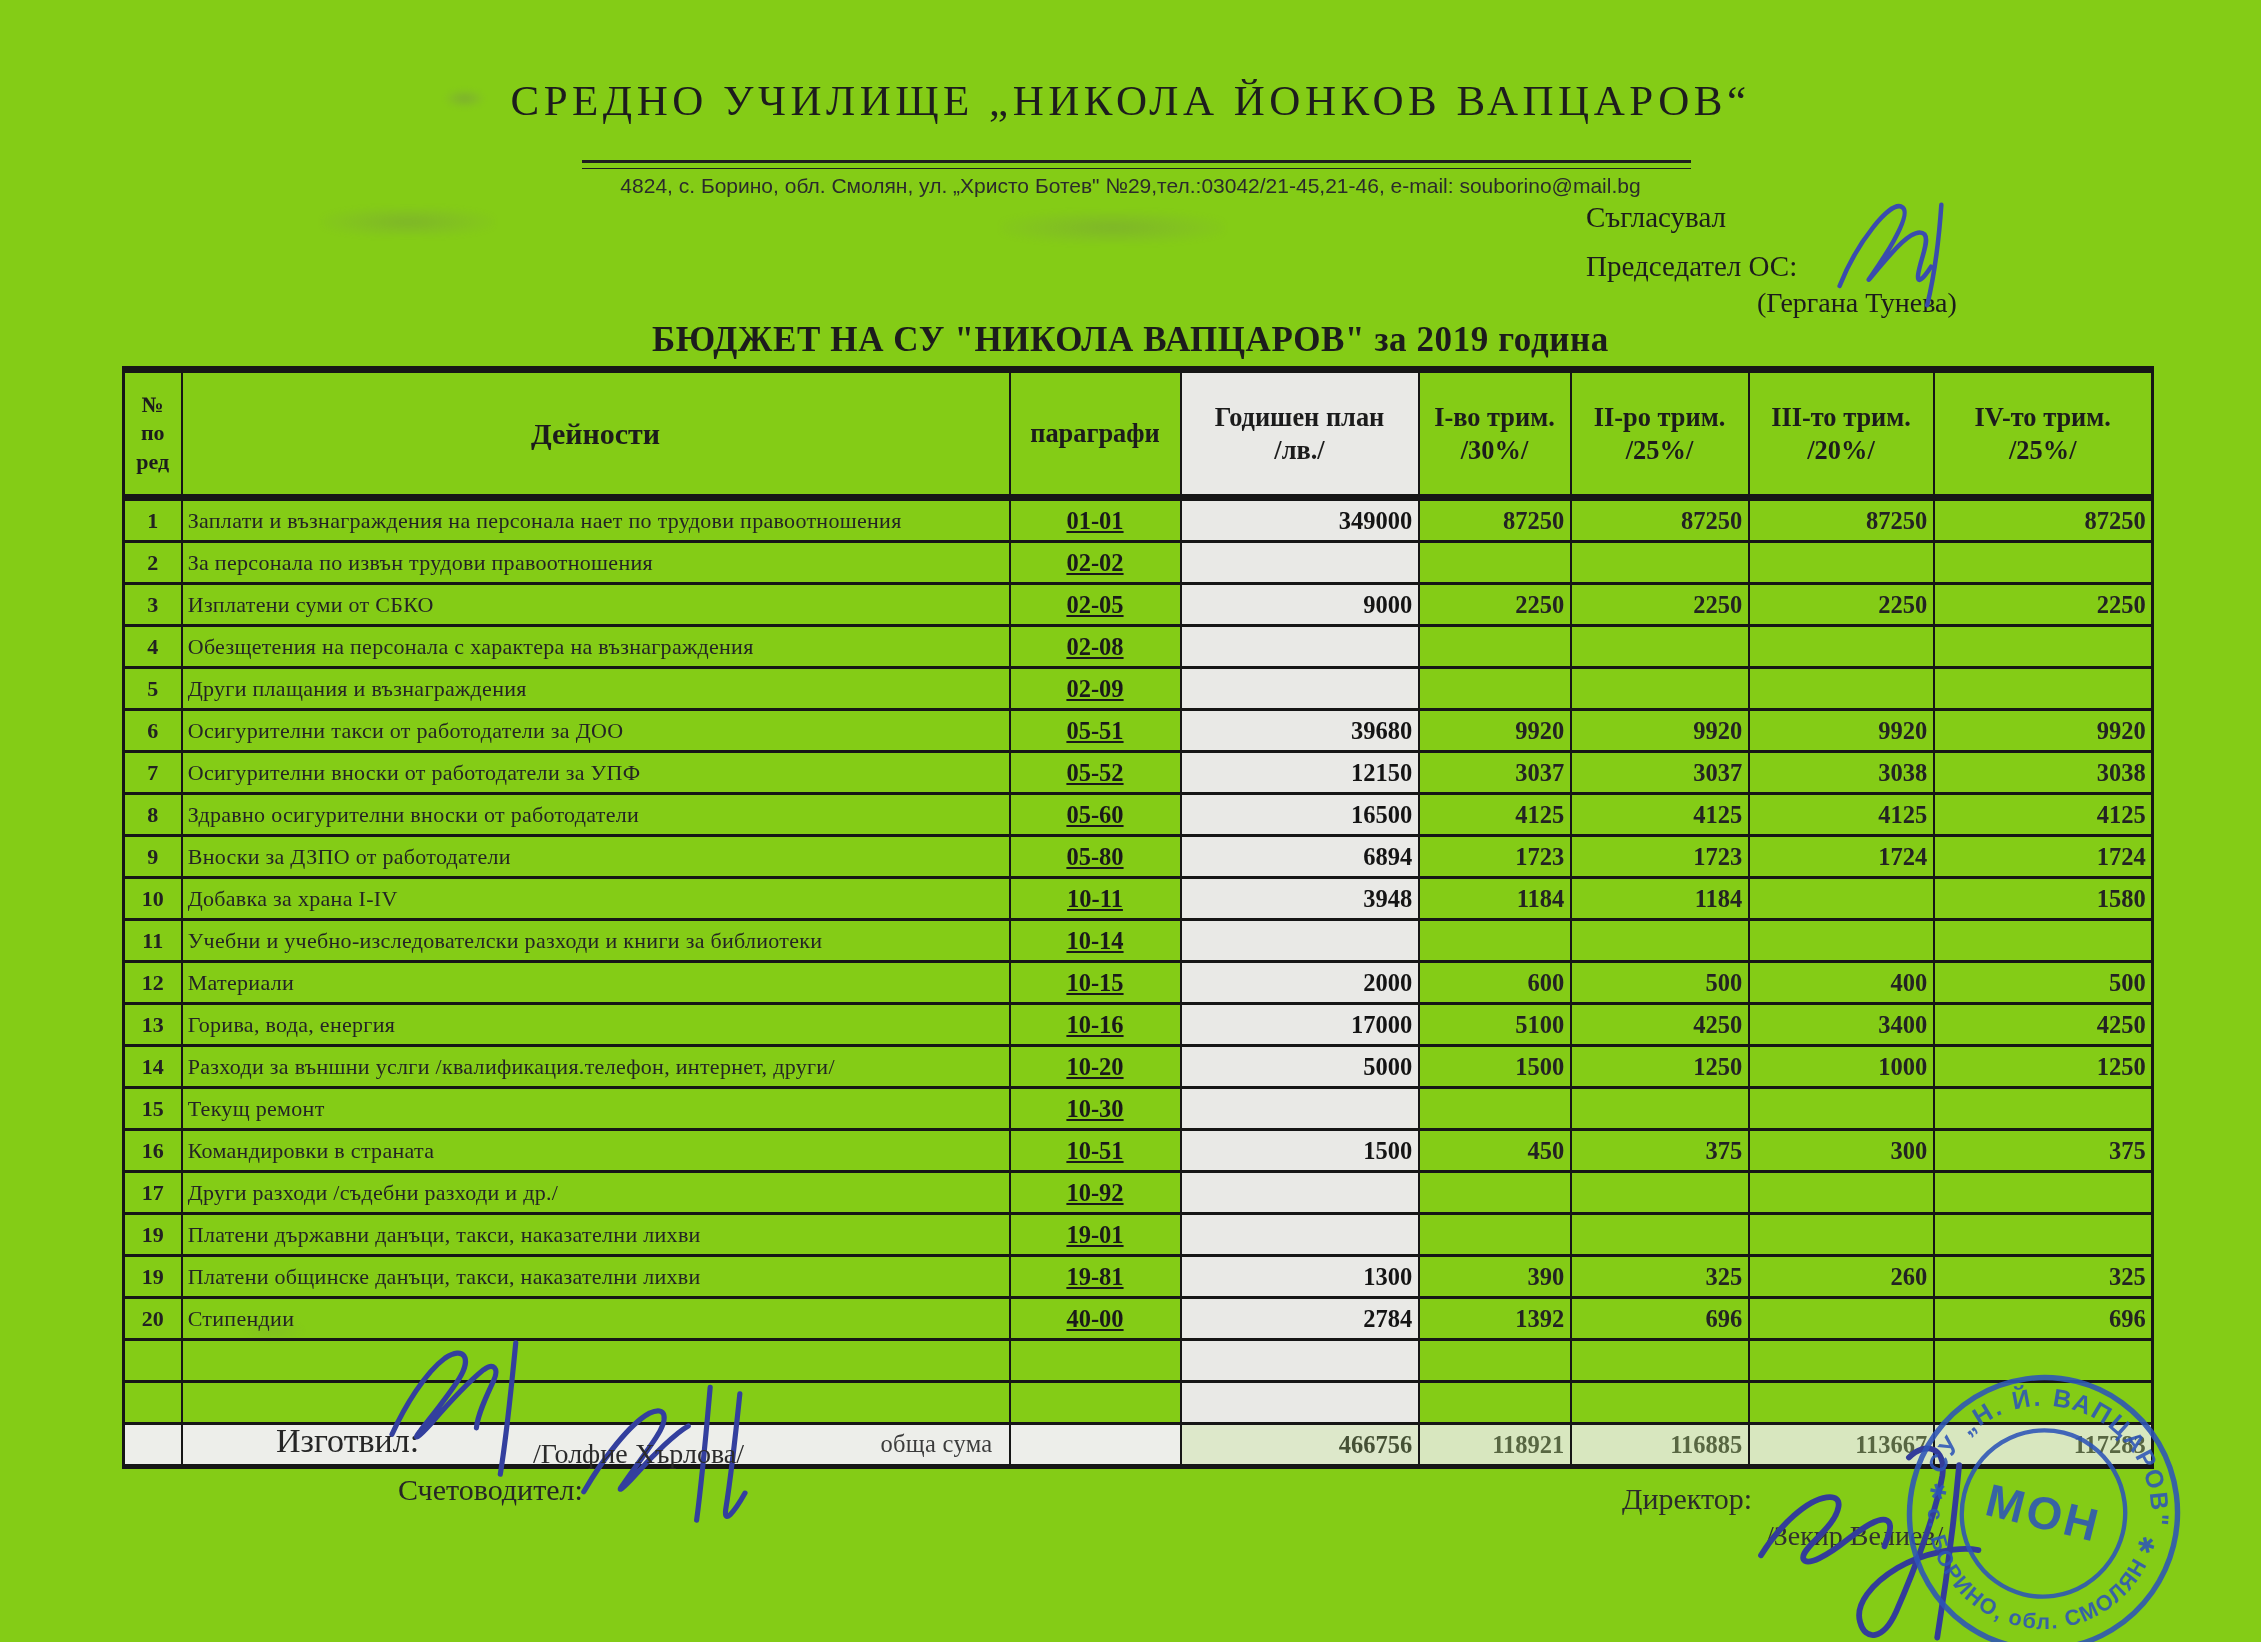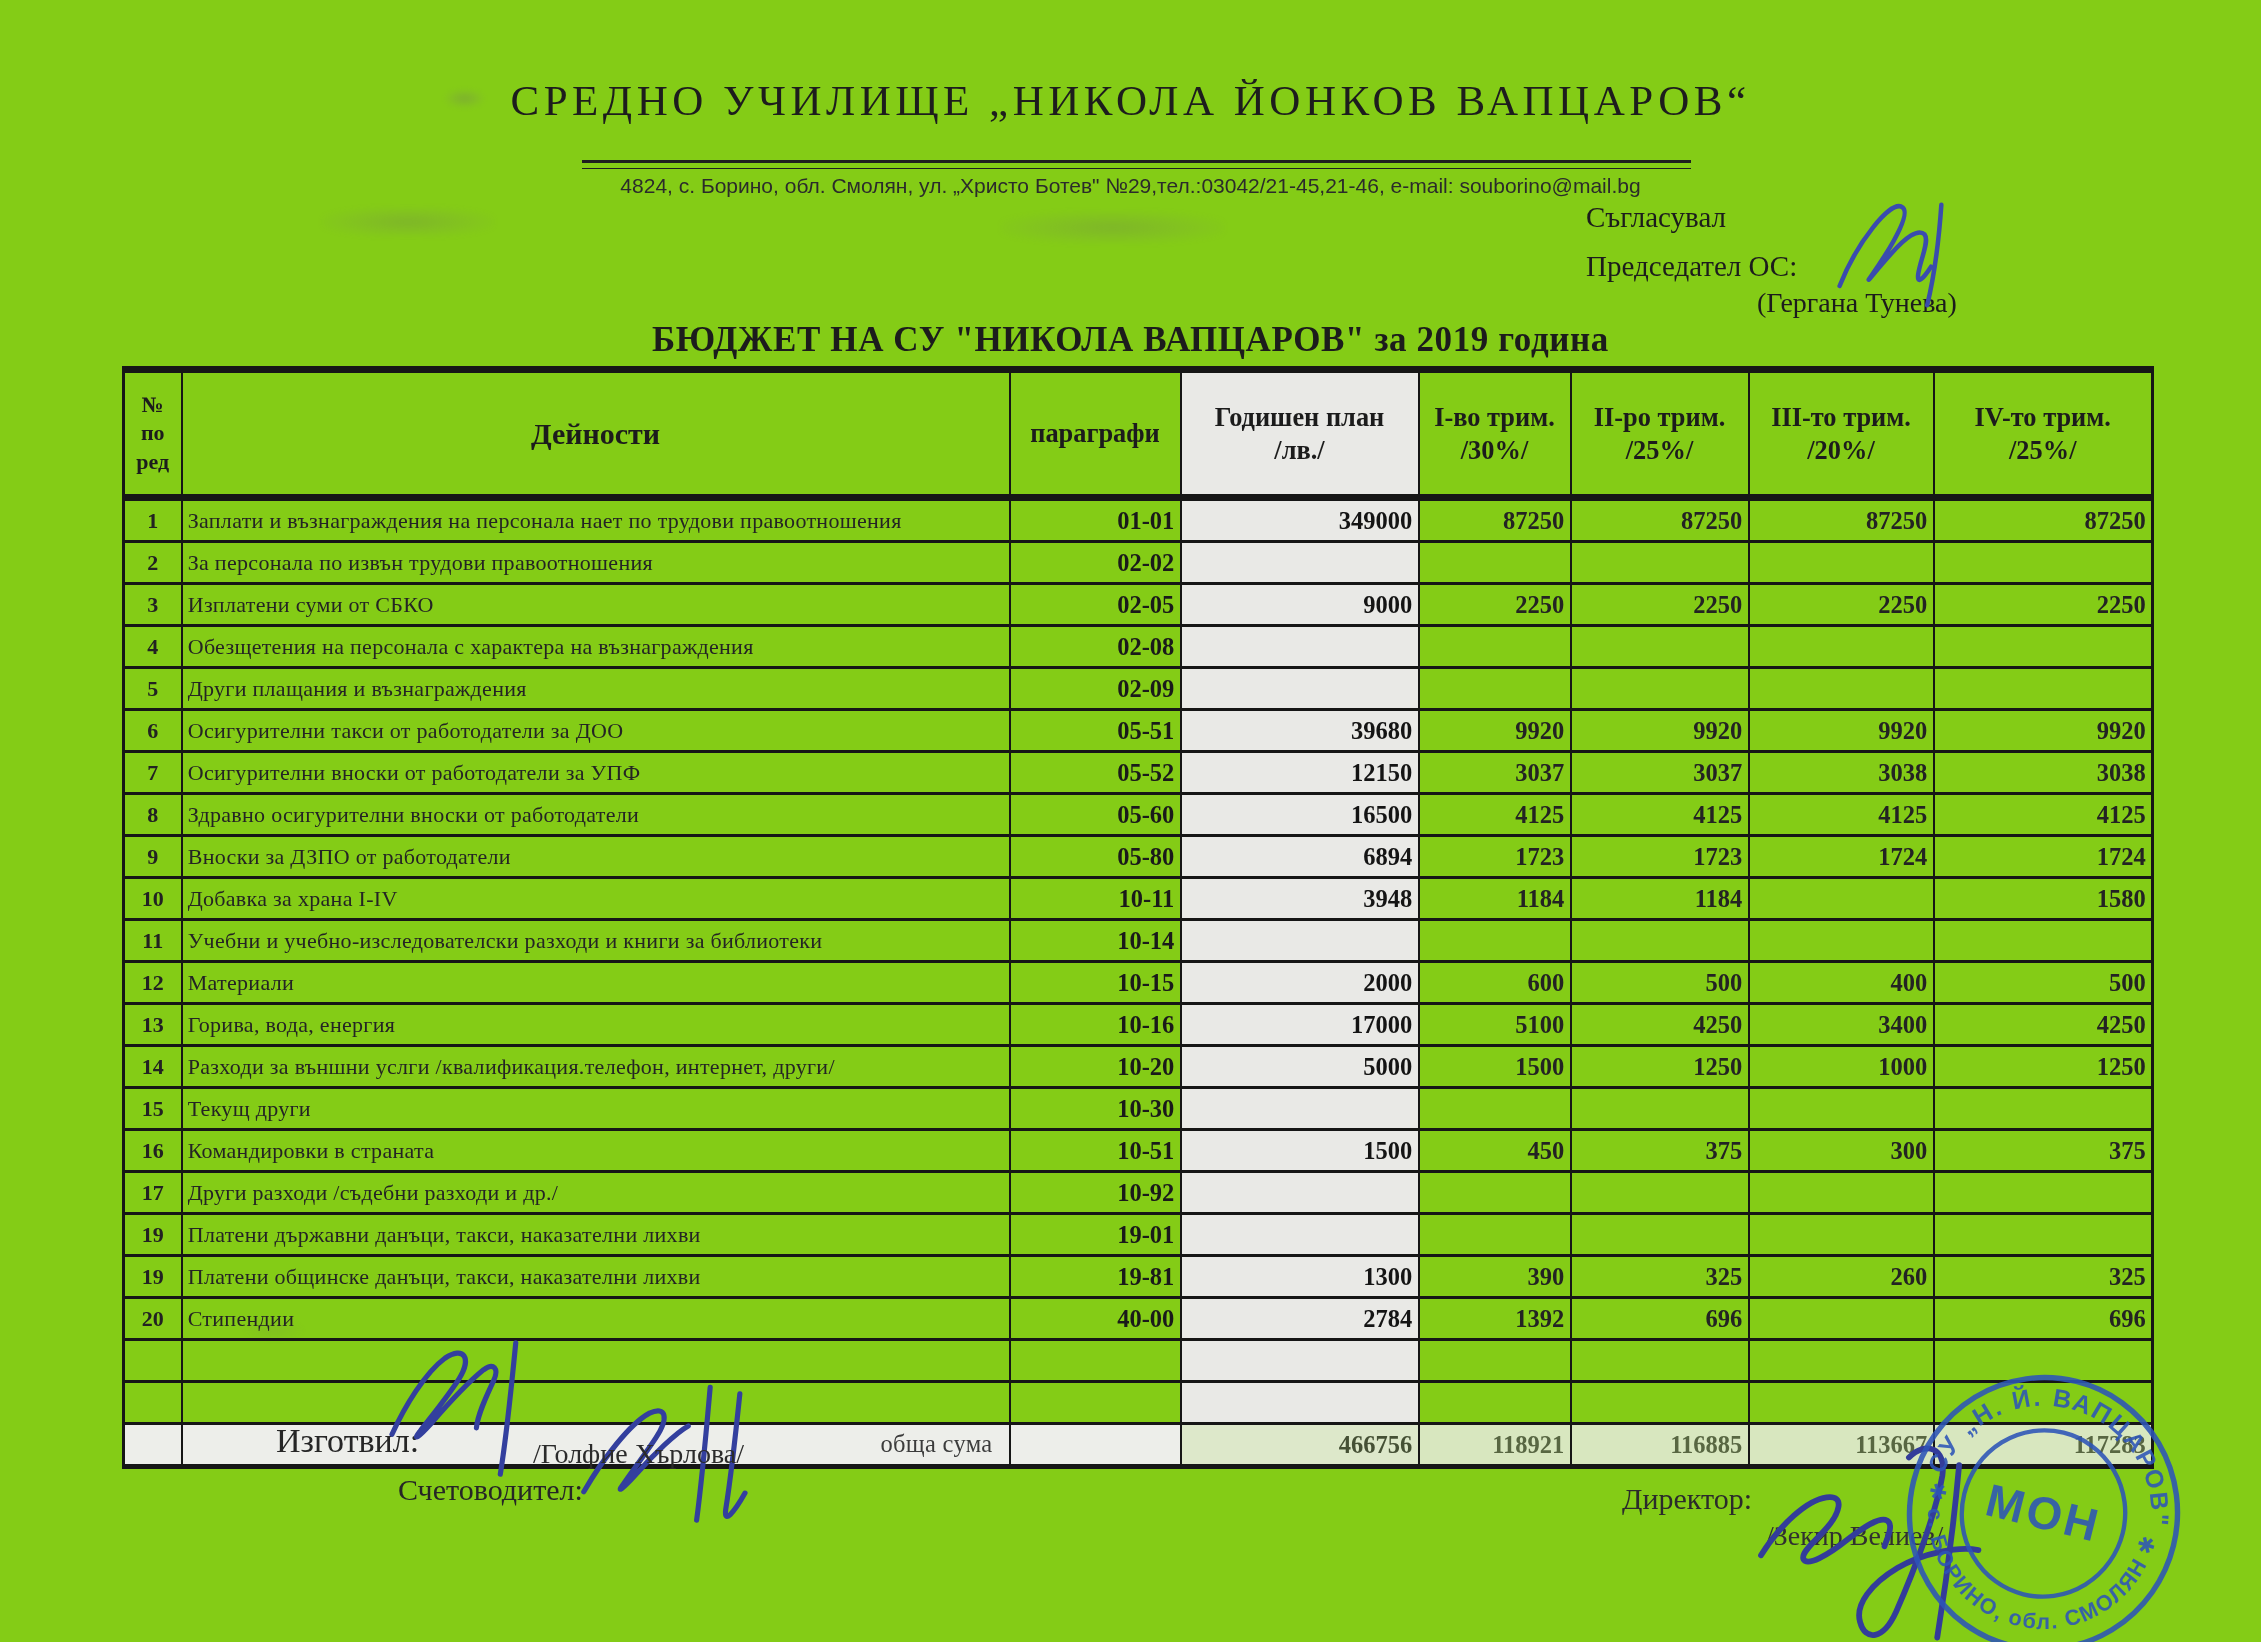--- a/index.html
+++ b/index.html
@@ -46,21 +46,21 @@
   table.budget th{
     height:121px; font-size:26.4px; font-weight:bold; line-height:1.25;
     white-space:pre-line; text-align:center; vertical-align:middle;
     border-bottom-width:7.7px;
   }
   table.budget th.h-ord{font-size:22px; line-height:1.3;}
   table.budget th.h-act{font-size:30px;}
   table.budget td{height:39px; border-top-width:3.2px; border-bottom-width:3.2px;}
   .c-ord{text-align:center; font-size:22px; font-weight:bold; color:#222;}
   .c-act{text-align:left; font-size:22px; color:#242424; padding-left:9px; line-height:1.0; letter-spacing:0.3px;}
-  .c-par{text-align:right; font-size:24.5px; font-weight:bold; color:#1a1a1a;}
+  .c-par{text-align:center; font-size:24.5px; font-weight:bold; color:#1a1a1a;text-decoration:underline;}
   .c-plan{text-align:right; font-size:24.5px; font-weight:bold; color:#141414; background:#e9e9e6; padding-right:10.3px;}
   th.h-plan{background:#e9e9e6;}
   .c-q{text-align:right; font-size:24.5px; font-weight:600; color:#232323; padding-right:9px;}
   tr.totals td{background:#edeeea;}
   tr.totals .c-act{text-align:right; padding-right:16px; font-size:24.5px; color:#3c3c3c;}
   tr.totals .c-plan{color:#3b3b3b; opacity:.85;padding-left:16px;}
   tr.totals .c-q{color:#4e4e4e; opacity:.8;}
   
   .prepared-label{position:absolute; left:276px; top:1422px; font-size:34px; color:#262626;}
   .accountant-label{position:absolute; left:398px; top:1473px; font-size:30px; color:#262626;}
@@ -272,21 +272,21 @@
           <td class="c-act">Разходи за външни услги /квалификация.телефон, интернет, други/</td>
           <td class="c-par">10-20</td>
           <td class="c-plan">5000</td>
           <td class="c-q">1500</td>
           <td class="c-q">1250</td>
           <td class="c-q">1000</td>
           <td class="c-q">1250</td>
         </tr>
         <tr>
           <td class="c-ord">15</td>
-          <td class="c-act">Текущ други</td>
+          <td class="c-act">Текущ ремонт</td>
           <td class="c-par">10-30</td>
           <td class="c-plan"></td>
           <td class="c-q"></td>
           <td class="c-q"></td>
           <td class="c-q"></td>
           <td class="c-q"></td>
         </tr>
         <tr>
           <td class="c-ord">16</td>
           <td class="c-act">Командировки в страната</td>

